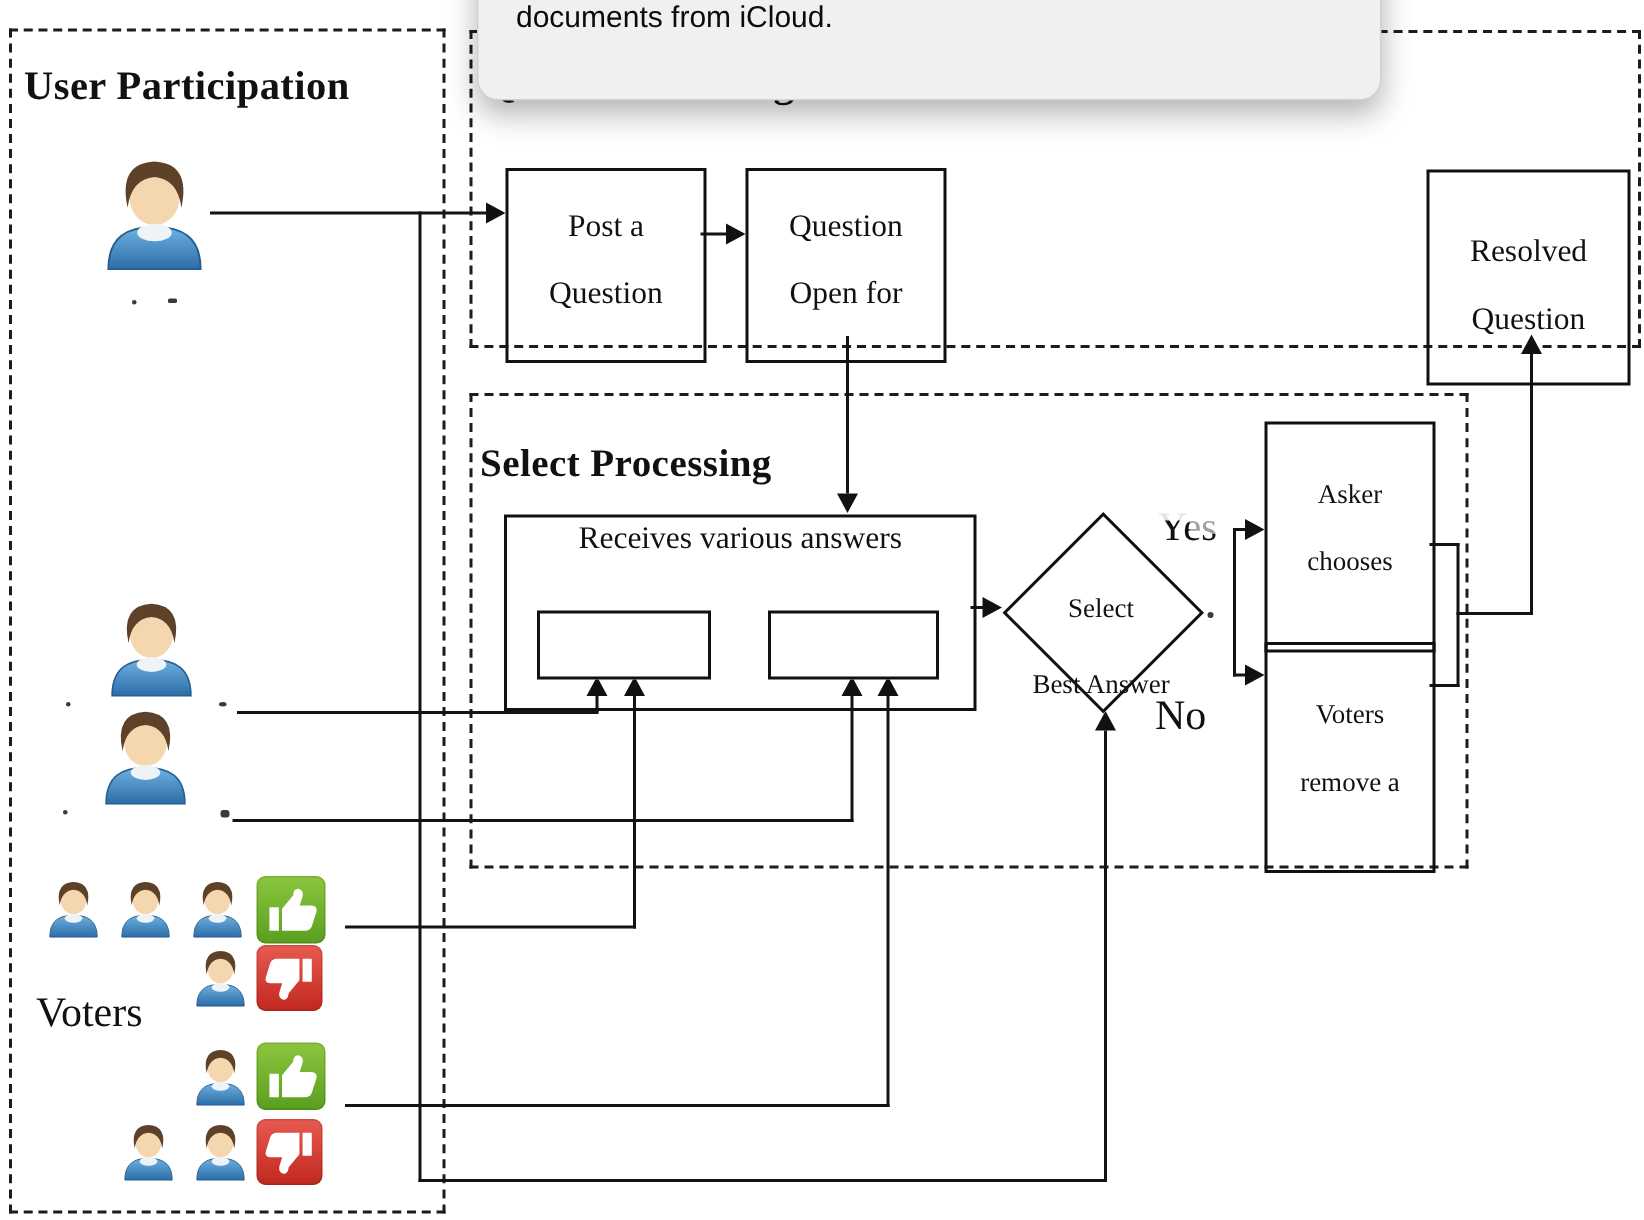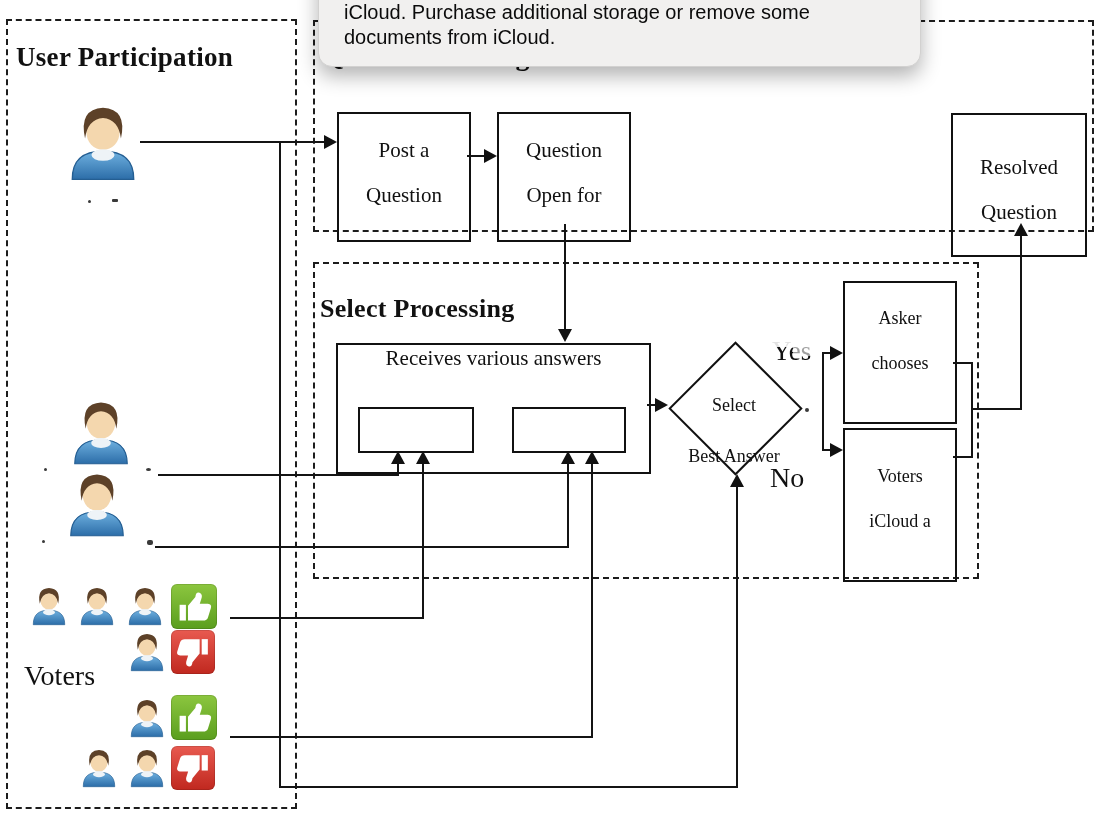--- a/index.html
+++ b/index.html
@@ -122,27 +122,27 @@
     <span class="l">Resolved</span>
     <span class="l">Question</span>
   </div>
 
   <div class="box" style="left:336px;top:343px;width:311px;height:127px;">
     <span class="l" style="line-height:26px;">Receives various answers</span>
   </div>
   <div class="sm" style="left:358px;top:407px;width:112px;height:42px;"></div>
   <div class="sm" style="left:512px;top:407px;width:110px;height:42px;"></div>
 
-  <div class="box" style="left:843px;top:281px;width:110px;height:126px;padding-top:13px;">
+  <div class="box" style="left:843px;top:281px;width:110px;height:126px;padding-top:24px;">
     <span class="l" style="font-size:18px;">Asker</span>
     <span class="l" style="font-size:18px;">chooses</span>
   </div>
   <div class="box" style="left:843px;top:428px;width:110px;height:126px;padding-top:24px;">
     <span class="l" style="font-size:18px;">Voters</span>
-    <span class="l" style="font-size:18px;">iCloud a</span>
+    <span class="l" style="font-size:18px;">remove a</span>
   </div>
 
   <div id="diamond"></div>
   <div class="dtxt" style="left:694px;top:395px;width:80px;">Select</div>
   <div class="dtxt" style="left:672px;top:446px;width:124px;">Best Answer</div>
 
   <div class="lbl" style="left:772px;top:336px;font-size:27px;">Yes</div>
   <div class="wipe" style="left:766px;top:330px;width:56px;height:17px;"></div>
   <div class="wipe" style="left:793px;top:347px;width:28px;height:9px;background:rgba(255,255,255,.6);"></div>
   <div class="lbl" style="left:770px;top:462px;font-size:28px;">No</div>
@@ -206,18 +206,17 @@
 
   <div class="dot" style="left:88px;top:200px;"></div>
   <div class="dot" style="left:112px;top:199px;width:6px;height:3px;border-radius:1px;"></div>
   <div class="dot" style="left:44px;top:468px;"></div>
   <div class="dot" style="left:146px;top:468px;width:5px;"></div>
   <div class="dot" style="left:42px;top:540px;"></div>
   <div class="dot" style="left:147px;top:540px;width:6px;height:5px;border-radius:2px;"></div>
 
   <div id="dialog">
     <div class="txt">
-      <div>iCloud. Purchase additional storage or remove some</div>
       <div>documents from iCloud.</div>
     </div>
   </div>
 
 </div>
 
 </body></html>

